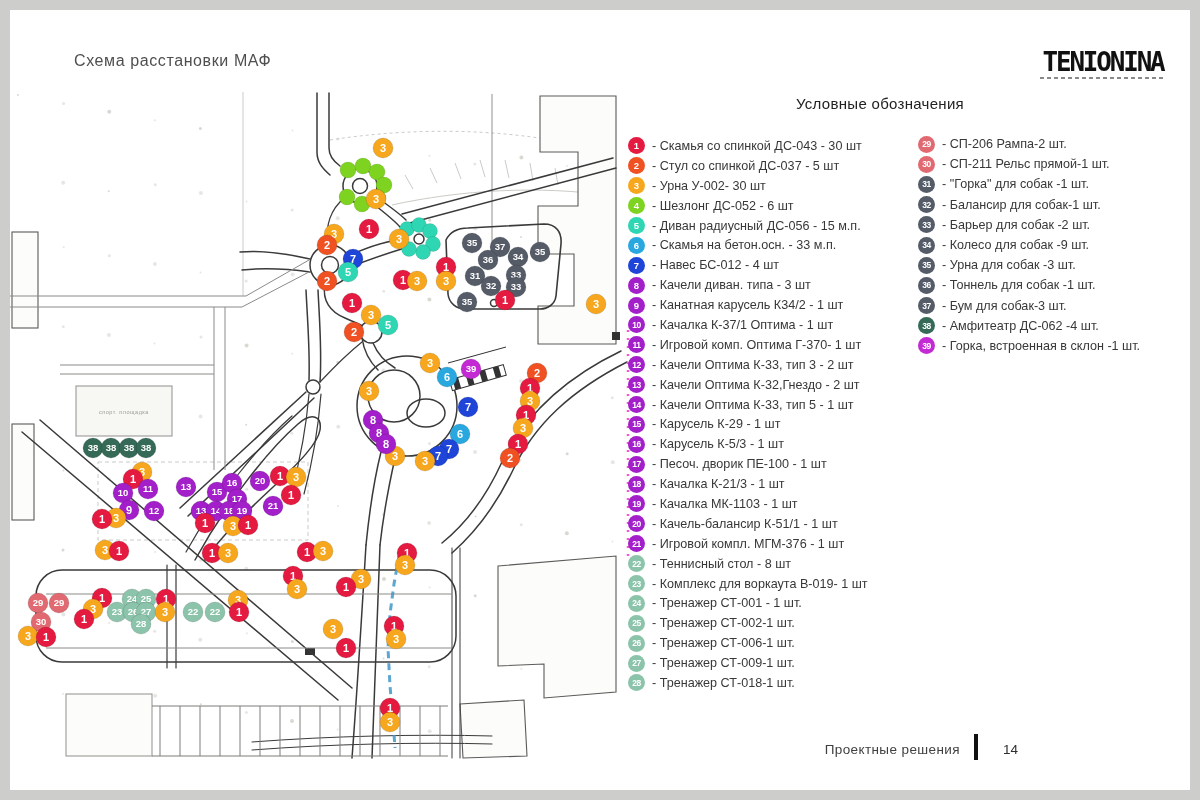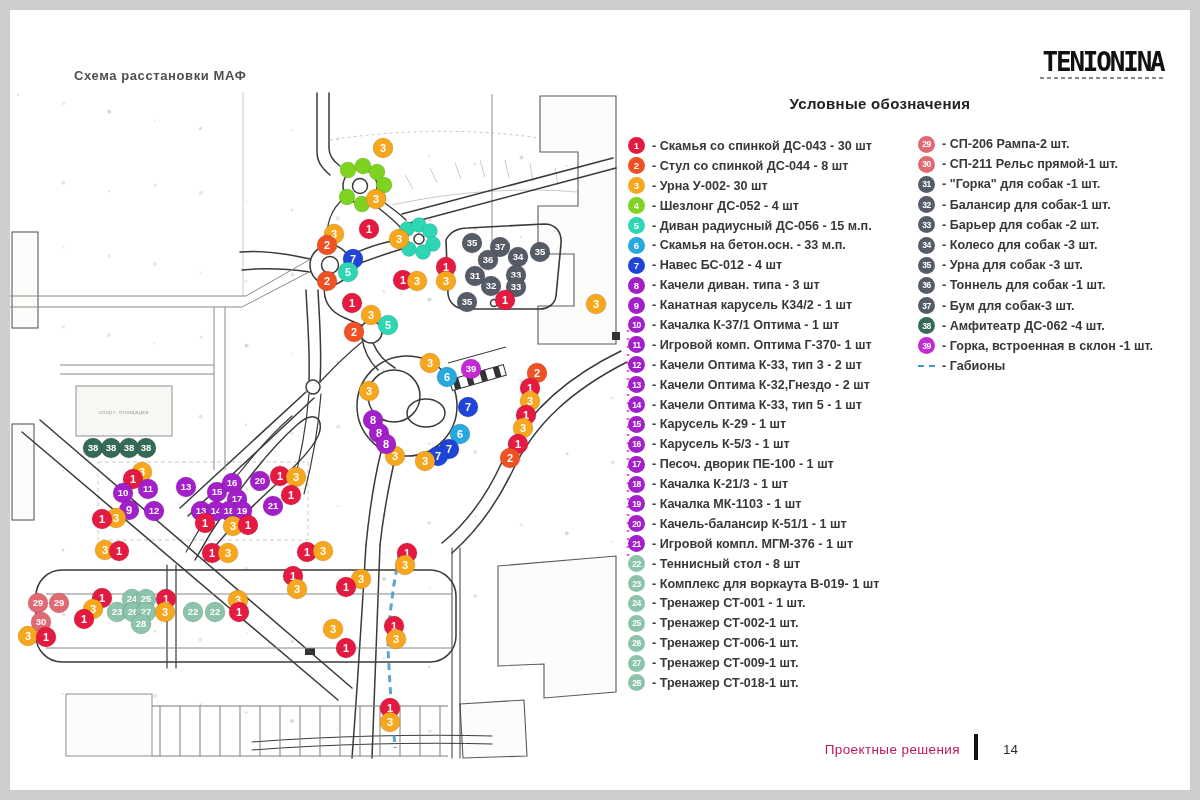--- a/index.html
+++ b/index.html
@@ -1,36 +1,36 @@
 <!DOCTYPE html>
 <html><head>
 <meta charset="utf-8">
 <style>
   * { margin:0; padding:0; box-sizing:border-box; }
   html,body { width:1200px; height:800px; overflow:hidden; background:#cdcdcb; font-family:"Liberation Sans", sans-serif; }
   .page { position:absolute; left:10px; top:10px; width:1180px; height:780px; background:#ffffff; }
-  .page-title { position:absolute; left:64px; top:42px; font-size:13px; font-weight:700; letter-spacing:.6px; color:#4f4f4f;margin-top:16px; }
+  .page-title { position:absolute; left:64px; top:42px; font-size:16px; font-weight:400; letter-spacing:.6px; color:#4f4f4f; }
   .logo { position:absolute; left:1018px; top:38px; width:150px; text-align:center; color:#111; }
   .logo-text { font-family:"DejaVu Sans Mono", monospace; font-weight:bold; font-size:24px; letter-spacing:-2px; transform:scale(1.08,1.12); display:inline-block; }
   .logo-sub { margin-top:1px; height:2px; width:126px; margin-left:12px;
               background:repeating-linear-gradient(90deg,#8a8a8a 0 4px, transparent 4px 7px); }
-  .legend-title { position:absolute; left:630px; top:85px; width:480px; text-align:center; font-size:15px; font-weight:bold; color:#222; letter-spacing:.3px; }
+  .legend-title { position:absolute; left:630px; top:85px; width:480px; text-align:center; font-size:15px; font-weight:normal; color:#222; letter-spacing:.3px; }
   .legend-col { position:absolute; }
   .legend-col.left  { left:618px; top:126px; }
   .legend-col.right { left:908px; top:124px; }
   .lrow { display:flex; align-items:center; height:19.9px; white-space:nowrap; }
   .legend-col.right .lrow { height:20.2px; }
   .badge { flex:0 0 17px; width:17px; height:17px; border-radius:50%; color:#fff; font-weight:bold;
            display:flex; align-items:center; justify-content:center; margin-right:7px; font-size:9.5px; }
   .badge.two { font-size:8.5px; letter-spacing:-.5px; }
   .badge.gab { background:transparent; }
   .gab-line { width:17px; height:0; border-top:2.5px dashed #3f96c9; }
-  .ltext { font-size:12.6px; color:#383838;font-weight:bold; }
+  .ltext { font-size:12.6px; color:#383838; }
   .footer { position:absolute; left:0; top:722px; width:1180px; height:40px; }
-  .footer-label { position:absolute; right:230px; top:10px; font-size:13.5px; color:#be185d; letter-spacing:.4px; }
+  .footer-label { position:absolute; right:230px; top:10px; font-size:13.5px; color:#404040; letter-spacing:.4px; }
   .footer-bar { position:absolute; right:212px; top:2px; width:4px; height:26px; background:#111; }
   .footer-page { position:absolute; right:172px; top:10px; font-size:13.5px; color:#2e2e2e; }
   svg text.mk { font-family:"Liberation Sans", sans-serif; font-weight:bold; fill:#fff; }
   svg text.tiny { font-family:"Liberation Sans", sans-serif; fill:#9a9a96; }
 </style>
 </head>
 <body>
 
 <div class="page">
 
@@ -724,29 +724,29 @@
   </div>
 
   <div class="legend-title">Условные обозначения</div>
   <div class="legend-col left" id="legend-left">
       <div class="lrow">
         <span class="badge" style="background: rgb(229, 26, 64);">1</span>
         <span class="ltext">- Скамья со спинкой ДС-043 - 30 шт</span>
       </div>
       <div class="lrow">
         <span class="badge" style="background: rgb(239, 81, 35);">2</span>
-        <span class="ltext">- Стул со спинкой ДС-044 - 8 шт</span>
+        <span class="ltext">- Стул со спинкой ДС-037 - 5 шт</span>
       </div>
       <div class="lrow">
         <span class="badge" style="background: rgb(247, 167, 29);">3</span>
         <span class="ltext">- Урна У-002- 30 шт</span>
       </div>
       <div class="lrow">
         <span class="badge" style="background: rgb(126, 211, 33);">4</span>
-        <span class="ltext">- Шезлонг ДС-052 - 4 шт</span>
+        <span class="ltext">- Шезлонг ДС-052 - 6 шт</span>
       </div>
       <div class="lrow">
         <span class="badge" style="background: rgb(47, 214, 179);">5</span>
         <span class="ltext">- Диван радиусный ДС-056 - 15 м.п.</span>
       </div>
       <div class="lrow">
         <span class="badge" style="background: rgb(41, 168, 224);">6</span>
         <span class="ltext">- Скамья на бетон.осн. - 33 м.п.</span>
       </div>
       <div class="lrow">
@@ -854,47 +854,41 @@
       <div class="lrow">
         <span class="badge two" style="background: rgb(85, 92, 104);">32</span>
         <span class="ltext">- Балансир для собак-1 шт.</span>
       </div>
       <div class="lrow">
         <span class="badge two" style="background: rgb(85, 92, 104);">33</span>
         <span class="ltext">- Барьер для собак  -2 шт.</span>
       </div>
       <div class="lrow">
         <span class="badge two" style="background: rgb(85, 92, 104);">34</span>
-        <span class="ltext">- Колесо для собак -3 шт.</span>
+        <span class="ltext">- Колесо для собак -9 шт.</span>
       </div>
       <div class="lrow">
         <span class="badge two" style="background: rgb(85, 92, 104);">35</span>
         <span class="ltext">- Урна для собак -3 шт.</span>
       </div>
       <div class="lrow">
         <span class="badge two" style="background: rgb(85, 92, 104);">36</span>
         <span class="ltext">- Тоннель для собак -1 шт.</span>
       </div>
       <div class="lrow">
         <span class="badge two" style="background: rgb(85, 92, 104);">37</span>
         <span class="ltext">- Бум для собак-3 шт.</span>
       </div>
       <div class="lrow">
         <span class="badge two" style="background: rgb(53, 106, 87);">38</span>
         <span class="ltext">- Амфитеатр ДС-062 -4 шт.</span>
       </div>
       <div class="lrow">
         <span class="badge two" style="background: rgb(195, 42, 212);">39</span>
         <span class="ltext">- Горка, встроенная в склон -1 шт.</span>
-      </div>
-      <div class="lrow">
-        <span class="badge gab">
-          <span class="gab-line" style="border-color: rgb(63, 150, 201);"></span>
-        </span>
-        <span class="ltext">- Габионы</span>
       </div>
     </div>
 
   <div class="footer">
     <span class="footer-label">Проектные решения</span>
     <span class="footer-bar"></span>
     <span class="footer-page">14</span>
   </div>
 </div>
 

